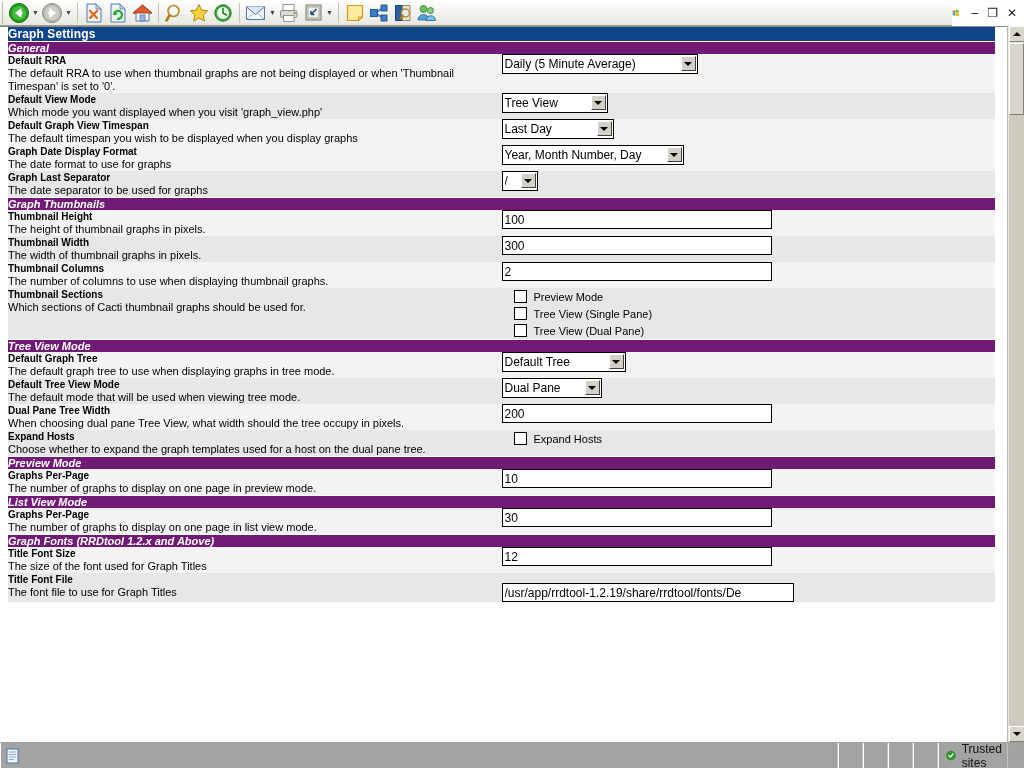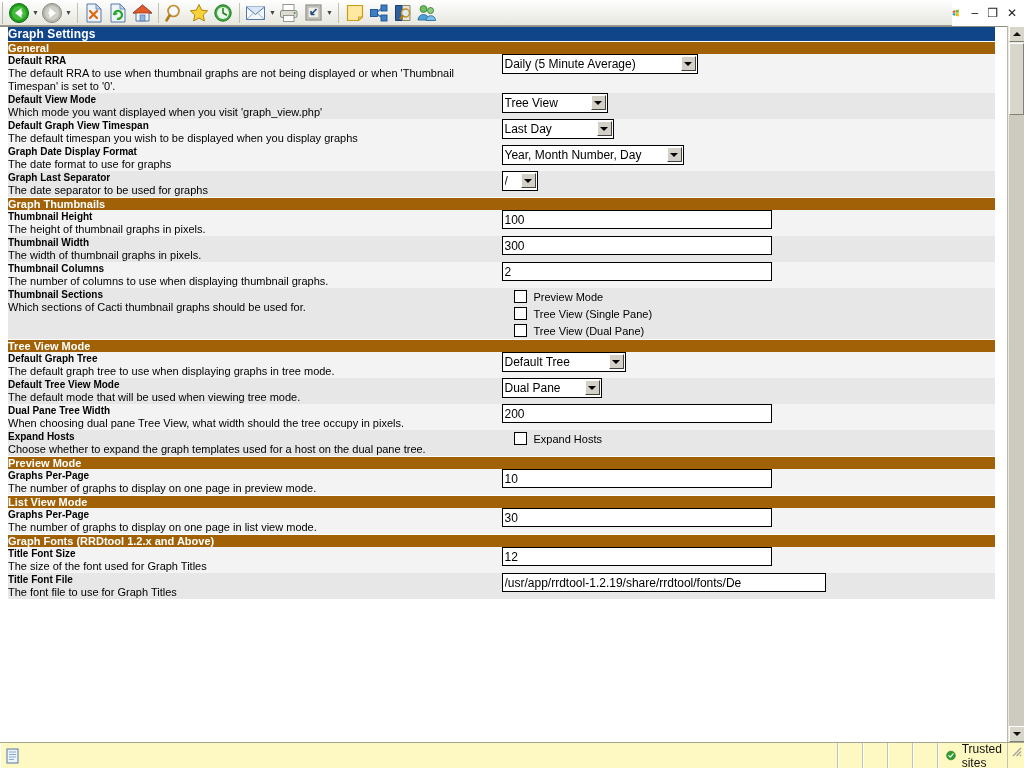--- a/index.html
+++ b/index.html
@@ -67,26 +67,27 @@
 
   .page-title {
     background: #11458a;
     color: #ffffff;
     font-weight: bold;
     font-size: 12px;
     padding: 3px 0 4px 8px;
     letter-spacing: 0.1px;
   }
   .section {
-    background: #a16207;
+    background: #701a75;
     color: #ffffff;
     font-weight: bold;
     font-size: 11px;
     padding: 2px 0 3px 8px;
     border-top: 1px solid #ffffff;
+    font-style: italic;
   }
   .row-a { background: #f3f3f3; }
   .row-b { background: #e7e7e7; }
   .lbl-cell { padding: 2px 6px 3px 8px; width: 494px; }
   .ctl-cell { padding: 2px 4px 3px 0px; }
   .fld-title {
     font-weight: bold; font-size: 10px; color: #000000;
     line-height: 13px;
   }
   .fld-desc {
@@ -191,21 +192,21 @@
     box-sizing: border-box;
   }
   .vscroll .shaft-lower {
     position: absolute; left: 1px; top: 89px; right: 0; bottom: 16px;
     background: #cdcac0;
   }
 
   
   .statusbar {
     position: absolute; left: 0; bottom: 0; width: 1024px; height: 26px;
-    background: #fef9c3;
+    background: #a3a3a3;
     border-top: 1px solid #a5a596;
     box-sizing: border-box;
     display: flex; align-items: stretch;
   }
   .st-cell {
     border-right: 1px solid #c3c2b6;
     border-left: 1px solid #ffffff;
     box-sizing: border-box;
     display: flex; align-items: center;
   }
@@ -540,21 +541,21 @@
                   <div class="fld-title">Title Font Size</div>
                   <div class="fld-desc">The size of the font used for Graph Titles</div>
                 </td>
                 <td class="ctl-cell"><input type="text" class="w2k" value="12" style="width: 270px;"></td>
               </tr>
               <tr class="row-b">
                 <td class="lbl-cell">
                   <div class="fld-title">Title Font File</div>
                   <div class="fld-desc">The font file to use for Graph Titles</div>
                 </td>
-                <td class="ctl-cell"><input type="text" class="w2k" value="/usr/app/rrdtool-1.2.19/share/rrdtool/fonts/De" style="width: 324px;"></td>
+                <td class="ctl-cell"><input type="text" class="w2k" value="/usr/app/rrdtool-1.2.19/share/rrdtool/fonts/De" style="width: 292px; margin-top: 10px;"></td>
               </tr>
             </tbody>
         </table>
       </div>
     </div>
   </div>
 
   <div class="vscroll">
     <div class="sb-btn up">
       <div class="tri-up"></div>

